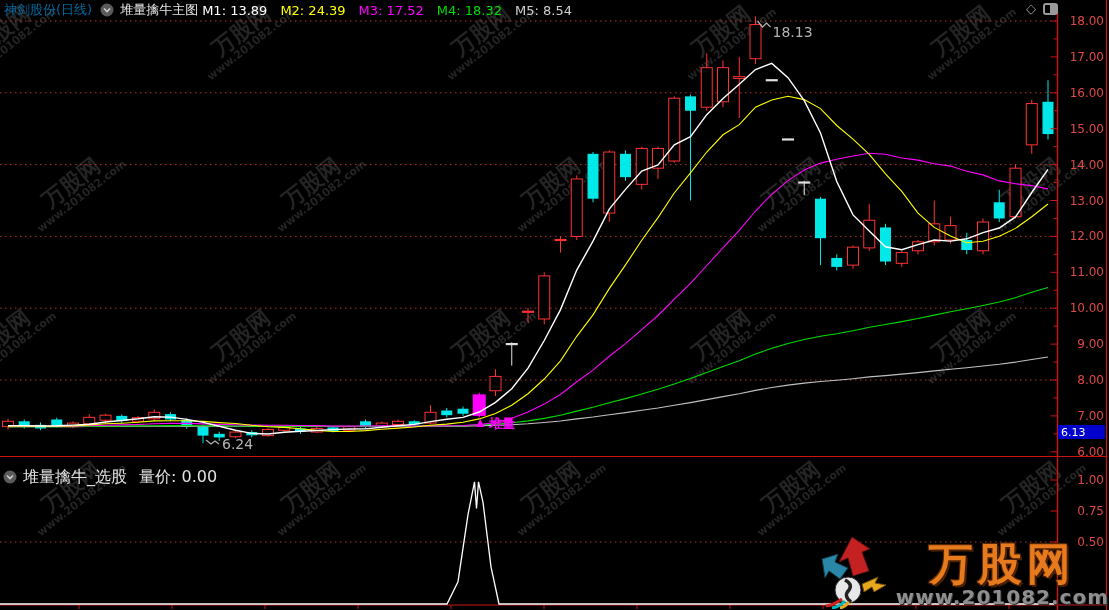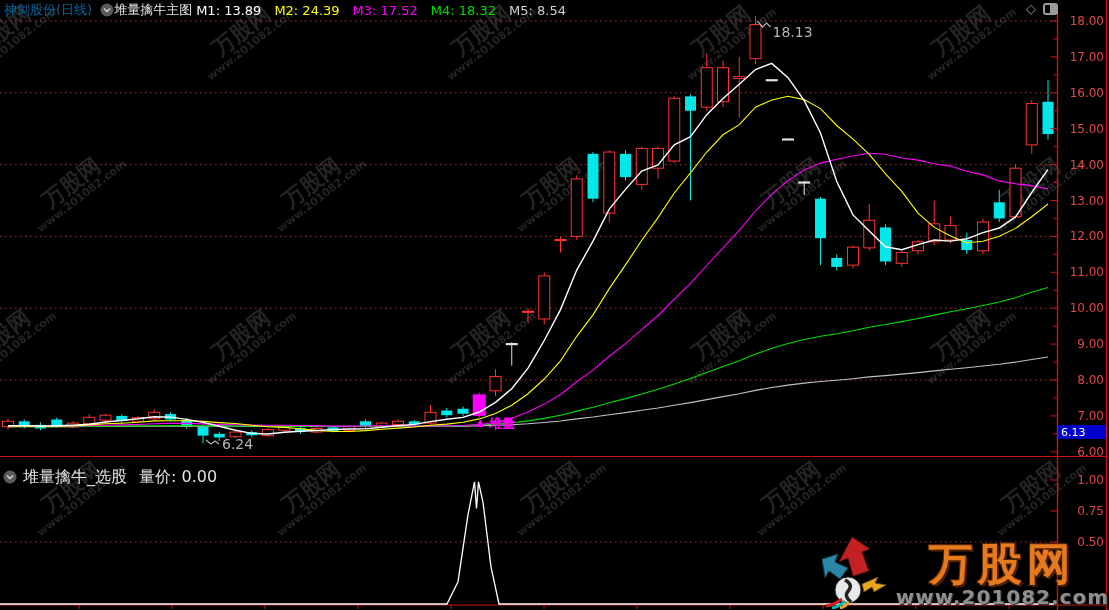--- a/index.html
+++ b/index.html
@@ -8,21 +8,21 @@
   .abs{position:absolute;}
   #watermark-layer{left:0;top:0;width:1109px;height:610px;z-index:1;}
   .wm{position:absolute;transform:rotate(-38deg);color:#242424;text-align:center;
       line-height:1.05;pointer-events:none;}
   .wm .wm-big{font-size:22px;font-weight:bold;}
   .wm .wm-small{font-size:11px;font-weight:bold;}
   #chart-svg{left:0;top:0;z-index:2;}
   #topbar{left:0;top:0;width:1109px;height:20px;z-index:3;display:flex;
           align-items:center;padding-left:4px;font-size:13px;white-space:nowrap;}
   #topbar .t-stock{color:#0369a1;}
-  #topbar .t-ind{color:#e6e6e6;}
+  #topbar .t-ind{color:#e6e6e6;margin-left:6px;}
   .circle-icon{display:inline-flex;margin-left:8px;flex:0 0 auto;}
   #ma-values{display:inline-flex;margin-left:4px;gap:13px;}
   #ma-values span{letter-spacing:0px;}
   #top-right-icons{position:absolute;left:1026px;top:2px;display:flex;gap:7px;
                    align-items:center;z-index:4;color:#9a9a9a;}
   .diamond{font-size:13px;line-height:14px;}
   .panel-toggle{width:15px;height:12px;border:2px solid #9a9a9a;border-radius:3px;
                 position:relative;box-sizing:border-box;}
   .panel-toggle .half{position:absolute;right:0;top:0;width:6px;height:100%;background:#9a9a9a;}
   #lowerbar{left:0;top:459px;width:1050px;height:18px;z-index:3;display:flex;

